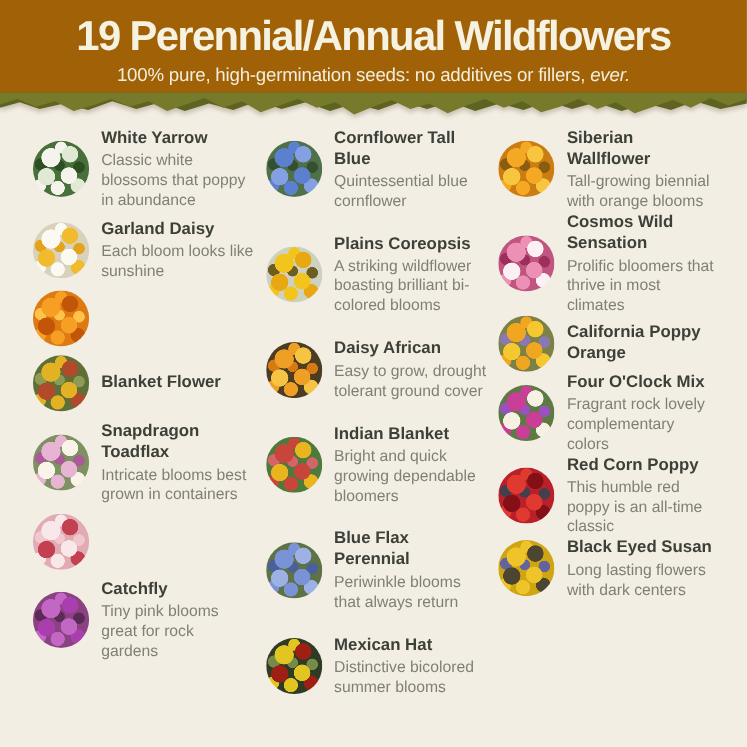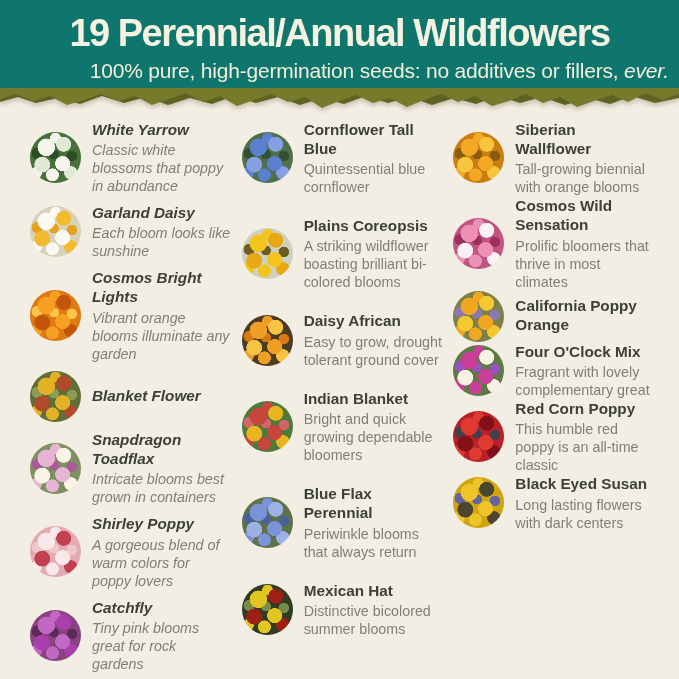--- a/index.html
+++ b/index.html
@@ -1,32 +1,32 @@
 <!DOCTYPE html>
 <html><head>
 <meta charset="utf-8">
 <style>
   html,body { margin:0; padding:0; }
   body {
     width:679px; height:679px; overflow:hidden;
     background:#f3eee4;
     font-family:"Liberation Sans", sans-serif;
   }
-  .hdr { background:#0f766e; text-align:center; padding:12px 10px 4px; }
+  .hdr { background:#a16207; text-align:center; padding:12px 10px 4px; }
   .hdr h1 {
     margin:0; color:#f6f2e1; font-size:38px; font-weight:bold;
     letter-spacing:-1.5px; line-height:1.15;
   }
-  .hdr .sub { margin:3px 0 2px; color:#f2eedb; font-size:21px; letter-spacing:-0.2px;text-align:right; }
+  .hdr .sub { margin:3px 0 2px; color:#f2eedb; font-size:17px; letter-spacing:-0.2px; }
   .hdr .sub em { font-style:italic; }
   .tear { display:block; margin-top:-1px; filter:drop-shadow(0 3px 2px rgba(150,138,112,.45)); }
   .content { display:flex; gap:10px; padding:10px 24px 0 30px; }
   .col { flex:1; display:flex; flex-direction:column; min-width:0; }
-  .col-1 { gap:8px;font-style:italic; }
-  .col-2 { gap:20px; }
+  .col-1 { gap:8px; }
+  .col-2 { gap:20px;justify-content:center; }
   .col-3 { }
   .entry { display:flex; align-items:center; gap:11px; }
   .photo {
     width:51px; height:51px; border-radius:50%;
     flex:0 0 auto; background:#999;
   }
   .txt { flex:1; min-width:0; }
   .fname { color:#3c4038; font-weight:bold; font-size:15.3px; line-height:1.26; margin-bottom:2px; }
   .fdesc { color:#7f7f78; font-size:14.3px; line-height:1.26; }
 </style>
@@ -55,44 +55,36 @@
     </div>
     <div class="entry">
       <div class="photo" style="background: radial-gradient(circle at 32% 30%, rgb(251, 250, 242) 0px, rgb(251, 250, 242) 17%, rgba(0, 0, 0, 0) 18%), radial-gradient(circle at 66% 24%, rgb(242, 187, 45) 0px, rgb(242, 187, 45) 14%, rgba(0, 0, 0, 0) 15%), radial-gradient(circle at 24% 64%, rgb(242, 187, 45) 0px, rgb(242, 187, 45) 15%, rgba(0, 0, 0, 0) 16%), radial-gradient(circle at 64% 62%, rgb(251, 250, 242) 0px, rgb(251, 250, 242) 16%, rgba(0, 0, 0, 0) 17%), radial-gradient(circle at 47% 44%, rgb(229, 162, 29) 0px, rgb(229, 162, 29) 12%, rgba(0, 0, 0, 0) 13%), radial-gradient(circle at 82% 47%, rgb(229, 162, 29) 0px, rgb(229, 162, 29) 10%, rgba(0, 0, 0, 0) 11%), radial-gradient(circle at 44% 84%, rgb(251, 250, 242) 0px, rgb(251, 250, 242) 12%, rgba(0, 0, 0, 0) 13%), radial-gradient(circle at 14% 42%, rgb(229, 162, 29) 0px, rgb(229, 162, 29) 10%, rgba(0, 0, 0, 0) 11%), radial-gradient(circle at 80% 80%, rgb(242, 187, 45) 0px, rgb(242, 187, 45) 11%, rgba(0, 0, 0, 0) 12%), radial-gradient(circle at 50% 12%, rgb(251, 250, 242) 0px, rgb(251, 250, 242) 10%, rgba(0, 0, 0, 0) 11%), radial-gradient(circle at 12% 80%, rgb(251, 250, 242) 0px, rgb(251, 250, 242) 9%, rgba(0, 0, 0, 0) 10%), rgb(217, 210, 186);"></div>
       <div class="txt">
         <div class="fname">Garland Daisy</div>
         <div class="fdesc">Each bloom looks like sunshine</div>
       </div>
     </div>
     <div class="entry">
       <div class="photo" style="background: radial-gradient(circle at 32% 30%, rgb(247, 159, 34) 0px, rgb(247, 159, 34) 17%, rgba(0, 0, 0, 0) 18%), radial-gradient(circle at 66% 24%, rgb(195, 85, 9) 0px, rgb(195, 85, 9) 14%, rgba(0, 0, 0, 0) 15%), radial-gradient(circle at 24% 64%, rgb(195, 85, 9) 0px, rgb(195, 85, 9) 15%, rgba(0, 0, 0, 0) 16%), radial-gradient(circle at 64% 62%, rgb(247, 159, 34) 0px, rgb(247, 159, 34) 16%, rgba(0, 0, 0, 0) 17%), radial-gradient(circle at 47% 44%, rgb(255, 194, 74) 0px, rgb(255, 194, 74) 12%, rgba(0, 0, 0, 0) 13%), radial-gradient(circle at 82% 47%, rgb(255, 194, 74) 0px, rgb(255, 194, 74) 10%, rgba(0, 0, 0, 0) 11%), radial-gradient(circle at 44% 84%, rgb(247, 159, 34) 0px, rgb(247, 159, 34) 12%, rgba(0, 0, 0, 0) 13%), radial-gradient(circle at 14% 42%, rgb(255, 194, 74) 0px, rgb(255, 194, 74) 10%, rgba(0, 0, 0, 0) 11%), radial-gradient(circle at 80% 80%, rgb(195, 85, 9) 0px, rgb(195, 85, 9) 11%, rgba(0, 0, 0, 0) 12%), radial-gradient(circle at 50% 12%, rgb(247, 159, 34) 0px, rgb(247, 159, 34) 10%, rgba(0, 0, 0, 0) 11%), radial-gradient(circle at 12% 80%, rgb(247, 159, 34) 0px, rgb(247, 159, 34) 9%, rgba(0, 0, 0, 0) 10%), rgb(221, 122, 18);"></div>
-      <div class="txt">
-        <div class="fname">Cosmos Bright Lights</div>
-        <div class="fdesc">Vibrant orange blooms illuminate any garden</div>
-      </div>
     </div>
     <div class="entry">
       <div class="photo" style="background: radial-gradient(circle at 32% 30%, rgb(226, 178, 36) 0px, rgb(226, 178, 36) 17%, rgba(0, 0, 0, 0) 18%), radial-gradient(circle at 66% 24%, rgb(177, 74, 43) 0px, rgb(177, 74, 43) 14%, rgba(0, 0, 0, 0) 15%), radial-gradient(circle at 24% 64%, rgb(177, 74, 43) 0px, rgb(177, 74, 43) 15%, rgba(0, 0, 0, 0) 16%), radial-gradient(circle at 64% 62%, rgb(226, 178, 36) 0px, rgb(226, 178, 36) 16%, rgba(0, 0, 0, 0) 17%), radial-gradient(circle at 47% 44%, rgb(142, 156, 83) 0px, rgb(142, 156, 83) 12%, rgba(0, 0, 0, 0) 13%), radial-gradient(circle at 82% 47%, rgb(142, 156, 83) 0px, rgb(142, 156, 83) 10%, rgba(0, 0, 0, 0) 11%), radial-gradient(circle at 44% 84%, rgb(226, 178, 36) 0px, rgb(226, 178, 36) 12%, rgba(0, 0, 0, 0) 13%), radial-gradient(circle at 14% 42%, rgb(142, 156, 83) 0px, rgb(142, 156, 83) 10%, rgba(0, 0, 0, 0) 11%), radial-gradient(circle at 80% 80%, rgb(177, 74, 43) 0px, rgb(177, 74, 43) 11%, rgba(0, 0, 0, 0) 12%), radial-gradient(circle at 50% 12%, rgb(226, 178, 36) 0px, rgb(226, 178, 36) 10%, rgba(0, 0, 0, 0) 11%), radial-gradient(circle at 12% 80%, rgb(226, 178, 36) 0px, rgb(226, 178, 36) 9%, rgba(0, 0, 0, 0) 10%), rgb(94, 112, 56);"></div>
       <div class="txt">
         <div class="fname">Blanket Flower</div>
       </div>
     </div>
     <div class="entry">
       <div class="photo" style="background: radial-gradient(circle at 32% 30%, rgb(232, 180, 212) 0px, rgb(232, 180, 212) 17%, rgba(0, 0, 0, 0) 18%), radial-gradient(circle at 66% 24%, rgb(250, 243, 232) 0px, rgb(250, 243, 232) 14%, rgba(0, 0, 0, 0) 15%), radial-gradient(circle at 24% 64%, rgb(250, 243, 232) 0px, rgb(250, 243, 232) 15%, rgba(0, 0, 0, 0) 16%), radial-gradient(circle at 64% 62%, rgb(232, 180, 212) 0px, rgb(232, 180, 212) 16%, rgba(0, 0, 0, 0) 17%), radial-gradient(circle at 47% 44%, rgb(170, 91, 151) 0px, rgb(170, 91, 151) 12%, rgba(0, 0, 0, 0) 13%), radial-gradient(circle at 82% 47%, rgb(170, 91, 151) 0px, rgb(170, 91, 151) 10%, rgba(0, 0, 0, 0) 11%), radial-gradient(circle at 44% 84%, rgb(232, 180, 212) 0px, rgb(232, 180, 212) 12%, rgba(0, 0, 0, 0) 13%), radial-gradient(circle at 14% 42%, rgb(170, 91, 151) 0px, rgb(170, 91, 151) 10%, rgba(0, 0, 0, 0) 11%), radial-gradient(circle at 80% 80%, rgb(250, 243, 232) 0px, rgb(250, 243, 232) 11%, rgba(0, 0, 0, 0) 12%), radial-gradient(circle at 50% 12%, rgb(232, 180, 212) 0px, rgb(232, 180, 212) 10%, rgba(0, 0, 0, 0) 11%), radial-gradient(circle at 12% 80%, rgb(232, 180, 212) 0px, rgb(232, 180, 212) 9%, rgba(0, 0, 0, 0) 10%), rgb(126, 145, 97);"></div>
       <div class="txt">
         <div class="fname">Snapdragon Toadflax</div>
         <div class="fdesc">Intricate blooms best grown in containers</div>
       </div>
     </div>
     <div class="entry">
       <div class="photo" style="background: radial-gradient(circle at 32% 30%, rgb(249, 232, 233) 0px, rgb(249, 232, 233) 17%, rgba(0, 0, 0, 0) 18%), radial-gradient(circle at 66% 24%, rgb(194, 64, 79) 0px, rgb(194, 64, 79) 14%, rgba(0, 0, 0, 0) 15%), radial-gradient(circle at 24% 64%, rgb(194, 64, 79) 0px, rgb(194, 64, 79) 15%, rgba(0, 0, 0, 0) 16%), radial-gradient(circle at 64% 62%, rgb(249, 232, 233) 0px, rgb(249, 232, 233) 16%, rgba(0, 0, 0, 0) 17%), radial-gradient(circle at 47% 44%, rgb(239, 199, 205) 0px, rgb(239, 199, 205) 12%, rgba(0, 0, 0, 0) 13%), radial-gradient(circle at 82% 47%, rgb(239, 199, 205) 0px, rgb(239, 199, 205) 10%, rgba(0, 0, 0, 0) 11%), radial-gradient(circle at 44% 84%, rgb(249, 232, 233) 0px, rgb(249, 232, 233) 12%, rgba(0, 0, 0, 0) 13%), radial-gradient(circle at 14% 42%, rgb(239, 199, 205) 0px, rgb(239, 199, 205) 10%, rgba(0, 0, 0, 0) 11%), radial-gradient(circle at 80% 80%, rgb(194, 64, 79) 0px, rgb(194, 64, 79) 11%, rgba(0, 0, 0, 0) 12%), radial-gradient(circle at 50% 12%, rgb(249, 232, 233) 0px, rgb(249, 232, 233) 10%, rgba(0, 0, 0, 0) 11%), radial-gradient(circle at 12% 80%, rgb(249, 232, 233) 0px, rgb(249, 232, 233) 9%, rgba(0, 0, 0, 0) 10%), rgb(226, 170, 178);"></div>
-      <div class="txt">
-        <div class="fname">Shirley Poppy</div>
-        <div class="fdesc">A gorgeous blend of warm colors for poppy lovers</div>
-      </div>
     </div>
     <div class="entry">
       <div class="photo" style="background: radial-gradient(circle at 32% 30%, rgb(194, 104, 196) 0px, rgb(194, 104, 196) 17%, rgba(0, 0, 0, 0) 18%), radial-gradient(circle at 66% 24%, rgb(169, 63, 174) 0px, rgb(169, 63, 174) 14%, rgba(0, 0, 0, 0) 15%), radial-gradient(circle at 24% 64%, rgb(169, 63, 174) 0px, rgb(169, 63, 174) 15%, rgba(0, 0, 0, 0) 16%), radial-gradient(circle at 64% 62%, rgb(194, 104, 196) 0px, rgb(194, 104, 196) 16%, rgba(0, 0, 0, 0) 17%), radial-gradient(circle at 47% 44%, rgb(92, 42, 87) 0px, rgb(92, 42, 87) 12%, rgba(0, 0, 0, 0) 13%), radial-gradient(circle at 82% 47%, rgb(92, 42, 87) 0px, rgb(92, 42, 87) 10%, rgba(0, 0, 0, 0) 11%), radial-gradient(circle at 44% 84%, rgb(194, 104, 196) 0px, rgb(194, 104, 196) 12%, rgba(0, 0, 0, 0) 13%), radial-gradient(circle at 14% 42%, rgb(92, 42, 87) 0px, rgb(92, 42, 87) 10%, rgba(0, 0, 0, 0) 11%), radial-gradient(circle at 80% 80%, rgb(169, 63, 174) 0px, rgb(169, 63, 174) 11%, rgba(0, 0, 0, 0) 12%), radial-gradient(circle at 50% 12%, rgb(194, 104, 196) 0px, rgb(194, 104, 196) 10%, rgba(0, 0, 0, 0) 11%), radial-gradient(circle at 12% 80%, rgb(194, 104, 196) 0px, rgb(194, 104, 196) 9%, rgba(0, 0, 0, 0) 10%), rgb(138, 67, 128);"></div>
       <div class="txt">
         <div class="fname">Catchfly</div>
         <div class="fdesc">Tiny pink blooms great for rock gardens</div>
       </div>
     </div>
   </div>
 
@@ -159,21 +151,21 @@
     <div class="entry">
       <div class="photo" style="background: radial-gradient(circle at 32% 30%, rgb(240, 167, 31) 0px, rgb(240, 167, 31) 17%, rgba(0, 0, 0, 0) 18%), radial-gradient(circle at 66% 24%, rgb(245, 200, 50) 0px, rgb(245, 200, 50) 14%, rgba(0, 0, 0, 0) 15%), radial-gradient(circle at 24% 64%, rgb(245, 200, 50) 0px, rgb(245, 200, 50) 15%, rgba(0, 0, 0, 0) 16%), radial-gradient(circle at 64% 62%, rgb(240, 167, 31) 0px, rgb(240, 167, 31) 16%, rgba(0, 0, 0, 0) 17%), radial-gradient(circle at 47% 44%, rgb(138, 120, 181) 0px, rgb(138, 120, 181) 12%, rgba(0, 0, 0, 0) 13%), radial-gradient(circle at 82% 47%, rgb(138, 120, 181) 0px, rgb(138, 120, 181) 10%, rgba(0, 0, 0, 0) 11%), radial-gradient(circle at 44% 84%, rgb(240, 167, 31) 0px, rgb(240, 167, 31) 12%, rgba(0, 0, 0, 0) 13%), radial-gradient(circle at 14% 42%, rgb(138, 120, 181) 0px, rgb(138, 120, 181) 10%, rgba(0, 0, 0, 0) 11%), radial-gradient(circle at 80% 80%, rgb(245, 200, 50) 0px, rgb(245, 200, 50) 11%, rgba(0, 0, 0, 0) 12%), radial-gradient(circle at 50% 12%, rgb(240, 167, 31) 0px, rgb(240, 167, 31) 10%, rgba(0, 0, 0, 0) 11%), radial-gradient(circle at 12% 80%, rgb(240, 167, 31) 0px, rgb(240, 167, 31) 9%, rgba(0, 0, 0, 0) 10%), rgb(124, 129, 72);"></div>
       <div class="txt">
         <div class="fname">California Poppy Orange</div>
       </div>
     </div>
     <div class="entry">
       <div class="photo" style="background: radial-gradient(circle at 32% 30%, rgb(201, 62, 150) 0px, rgb(201, 62, 150) 17%, rgba(0, 0, 0, 0) 18%), radial-gradient(circle at 66% 24%, rgb(246, 241, 226) 0px, rgb(246, 241, 226) 14%, rgba(0, 0, 0, 0) 15%), radial-gradient(circle at 24% 64%, rgb(246, 241, 226) 0px, rgb(246, 241, 226) 15%, rgba(0, 0, 0, 0) 16%), radial-gradient(circle at 64% 62%, rgb(201, 62, 150) 0px, rgb(201, 62, 150) 16%, rgba(0, 0, 0, 0) 17%), radial-gradient(circle at 47% 44%, rgb(154, 81, 192) 0px, rgb(154, 81, 192) 12%, rgba(0, 0, 0, 0) 13%), radial-gradient(circle at 82% 47%, rgb(154, 81, 192) 0px, rgb(154, 81, 192) 10%, rgba(0, 0, 0, 0) 11%), radial-gradient(circle at 44% 84%, rgb(201, 62, 150) 0px, rgb(201, 62, 150) 12%, rgba(0, 0, 0, 0) 13%), radial-gradient(circle at 14% 42%, rgb(154, 81, 192) 0px, rgb(154, 81, 192) 10%, rgba(0, 0, 0, 0) 11%), radial-gradient(circle at 80% 80%, rgb(246, 241, 226) 0px, rgb(246, 241, 226) 11%, rgba(0, 0, 0, 0) 12%), radial-gradient(circle at 50% 12%, rgb(201, 62, 150) 0px, rgb(201, 62, 150) 10%, rgba(0, 0, 0, 0) 11%), radial-gradient(circle at 12% 80%, rgb(201, 62, 150) 0px, rgb(201, 62, 150) 9%, rgba(0, 0, 0, 0) 10%), rgb(93, 122, 66);"></div>
       <div class="txt">
         <div class="fname">Four O'Clock Mix</div>
-        <div class="fdesc">Fragrant with lovely complementary great</div>
+        <div class="fdesc">Fragrant rock lovely complementary colors</div>
       </div>
     </div>
     <div class="entry">
       <div class="photo" style="background: radial-gradient(circle at 32% 30%, rgb(224, 58, 48) 0px, rgb(224, 58, 48) 17%, rgba(0, 0, 0, 0) 18%), radial-gradient(circle at 66% 24%, rgb(130, 16, 22) 0px, rgb(130, 16, 22) 14%, rgba(0, 0, 0, 0) 15%), radial-gradient(circle at 24% 64%, rgb(130, 16, 22) 0px, rgb(130, 16, 22) 15%, rgba(0, 0, 0, 0) 16%), radial-gradient(circle at 64% 62%, rgb(224, 58, 48) 0px, rgb(224, 58, 48) 16%, rgba(0, 0, 0, 0) 17%), radial-gradient(circle at 47% 44%, rgb(67, 64, 78) 0px, rgb(67, 64, 78) 12%, rgba(0, 0, 0, 0) 13%), radial-gradient(circle at 82% 47%, rgb(67, 64, 78) 0px, rgb(67, 64, 78) 10%, rgba(0, 0, 0, 0) 11%), radial-gradient(circle at 44% 84%, rgb(224, 58, 48) 0px, rgb(224, 58, 48) 12%, rgba(0, 0, 0, 0) 13%), radial-gradient(circle at 14% 42%, rgb(67, 64, 78) 0px, rgb(67, 64, 78) 10%, rgba(0, 0, 0, 0) 11%), radial-gradient(circle at 80% 80%, rgb(130, 16, 22) 0px, rgb(130, 16, 22) 11%, rgba(0, 0, 0, 0) 12%), radial-gradient(circle at 50% 12%, rgb(224, 58, 48) 0px, rgb(224, 58, 48) 10%, rgba(0, 0, 0, 0) 11%), radial-gradient(circle at 12% 80%, rgb(224, 58, 48) 0px, rgb(224, 58, 48) 9%, rgba(0, 0, 0, 0) 10%), rgb(185, 32, 42);"></div>
       <div class="txt">
         <div class="fname">Red Corn Poppy</div>
         <div class="fdesc">This humble red poppy is an all-time classic</div>
       </div>
     </div>
     <div class="entry">

